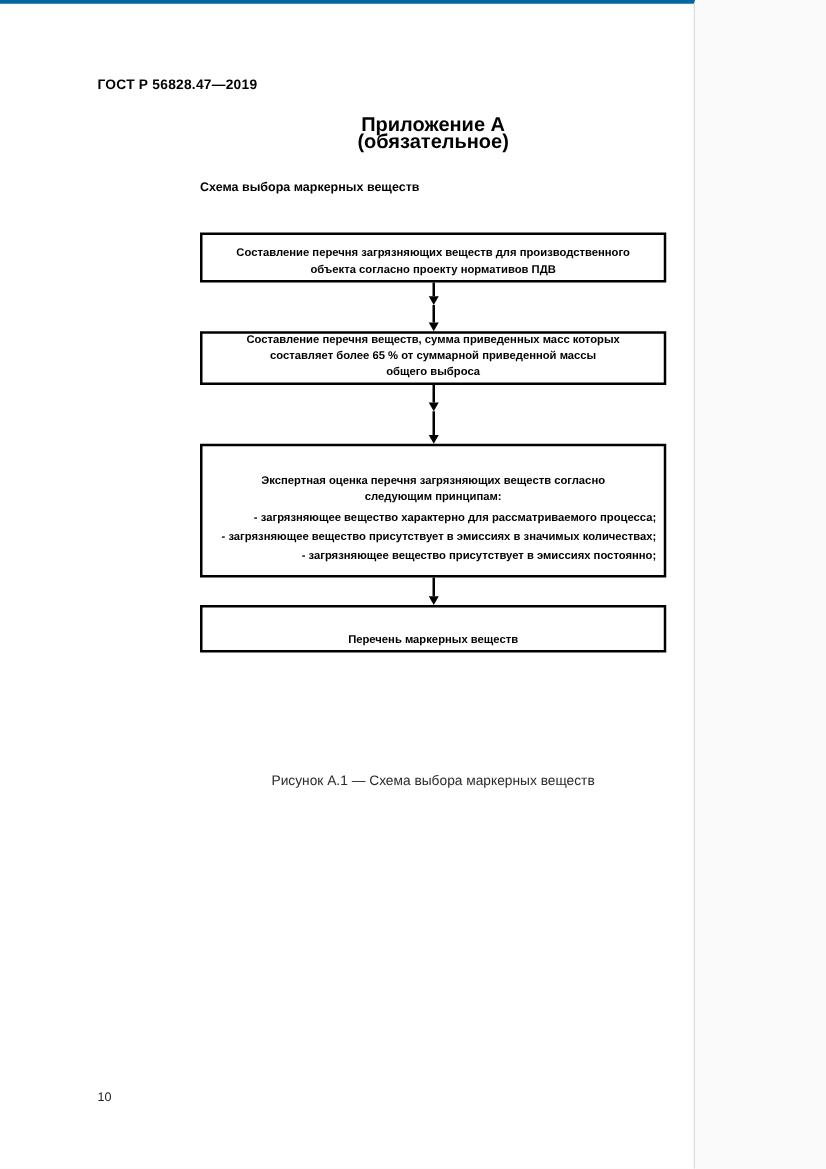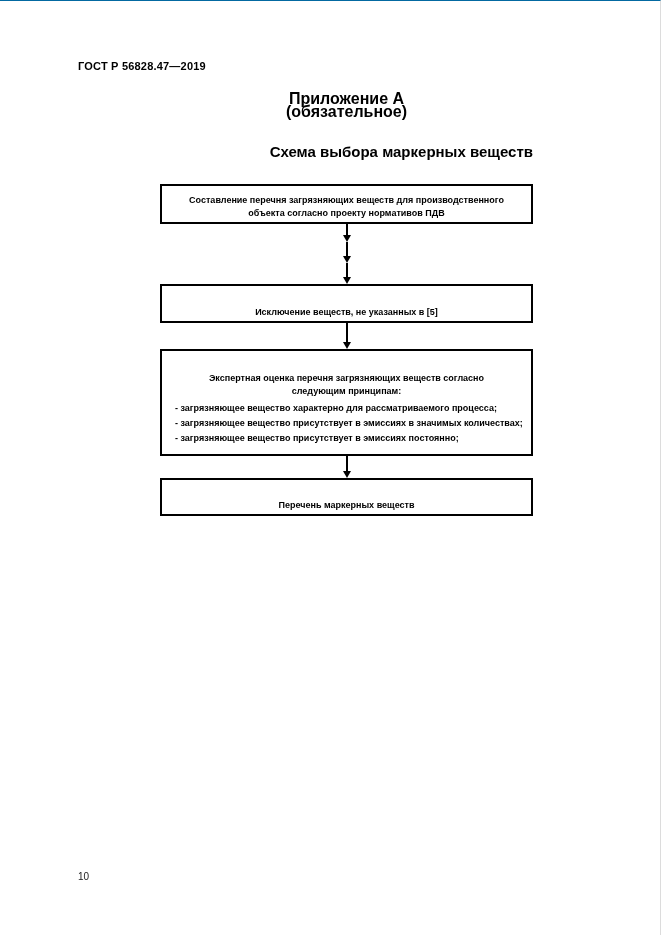--- a/index.html
+++ b/index.html
@@ -3,40 +3,40 @@
 <meta charset="utf-8">
 <style>
   :root{
     --paper:#ffffff;
     --ink:#000000;
     --caption-ink:#2b2b2b;
   }
   html,body{margin:0;padding:0;background:#fafafa;}
   .page{
     position:relative;
-    width:661px;height:935px;
+    width:556px;height:935px;
     background:var(--paper);
-    border-top:1px solid #0369a1;
+    border-top:3px solid #0369a1;
     border-right:1px solid #dcdcdc;
     box-sizing:border-box;
     font-family:"Liberation Sans", sans-serif;
     color:var(--ink);
     overflow:hidden;
   }
   .doc-number{
     position:absolute;left:78px;top:59px;
     font-size:11px;font-weight:bold;letter-spacing:.2px;
   }
   .annex-block{
     position:absolute;left:160px;top:91px;width:373px;
     text-align:center;font-size:16px;font-weight:bold;line-height:13px;
   }
   .figure-heading{
     position:absolute;left:160px;top:142px;width:373px;
-    text-align:right;font-size:15px;font-weight:bold;
+    text-align:left;font-size:10px;font-weight:bold;
   }
   .diagram{
     position:absolute;left:160px;top:183px;width:373px;
     display:flex;flex-direction:column;
   }
   .fbox{
     box-sizing:border-box;
     border:2px solid var(--ink);
     width:373px;
     display:flex;flex-direction:column;justify-content:flex-end;
@@ -52,21 +52,21 @@
   .fbox.h38{height:38px;}
   .fbox.expert{
     height:107px;
     justify-content:flex-start;
     padding:21px 6px 4px 6px;
     white-space:normal;
   }
   .expert-heading{
     text-align:center;white-space:pre-line;line-height:13px;margin-bottom:3px;
   }
-  .expert-bullets{text-align:left;}
+  .expert-bullets{text-align:right;}
   .expert-bullets .bullet{
     text-indent:7px;
     line-height:15px;
   }
   .arrow{
     align-self:center;
     display:flex;flex-direction:column;align-items:center;
     width:10px;
   }
   .arrow .stem{width:2px;flex:1 1 auto;background:var(--ink);}
@@ -111,29 +111,31 @@
       <div class="stem"></div>
       <div class="head"></div>
     </div>
 
 
     <div class="arrow g21">
       <div class="stem"></div>
       <div class="head"></div>
     </div>
 
+    <div class="fbox h43">
+      <span>Составление перечня веществ, сумма приведенных масс которых
+составляет более 65 % от суммарной приведенной массы
+общего выброса</span>
+    </div>
 
     <div class="arrow g21">
       <div class="stem"></div>
       <div class="head"></div>
     </div>
 
-    <div class="fbox h39">
-      <span>Исключение веществ, не указанных в [5]</span>
-    </div>
 
     <div class="arrow g26">
       <div class="stem"></div>
       <div class="head"></div>
     </div>
 
     <div class="fbox expert">
       <div class="expert-heading">Экспертная оценка перечня загрязняющих веществ согласно
 следующим принципам:</div>
       <div class="expert-bullets">
@@ -147,16 +149,17 @@
       <div class="stem"></div>
       <div class="head"></div>
     </div>
 
     <div class="fbox h38">
       <span>Перечень маркерных веществ</span>
     </div>
 
   </div>
 
+  <div class="figure-caption">Рисунок А.1 — Схема выбора маркерных веществ</div>
 
   <div class="page-number">10</div>
 
 </div>
 
 </body></html>

